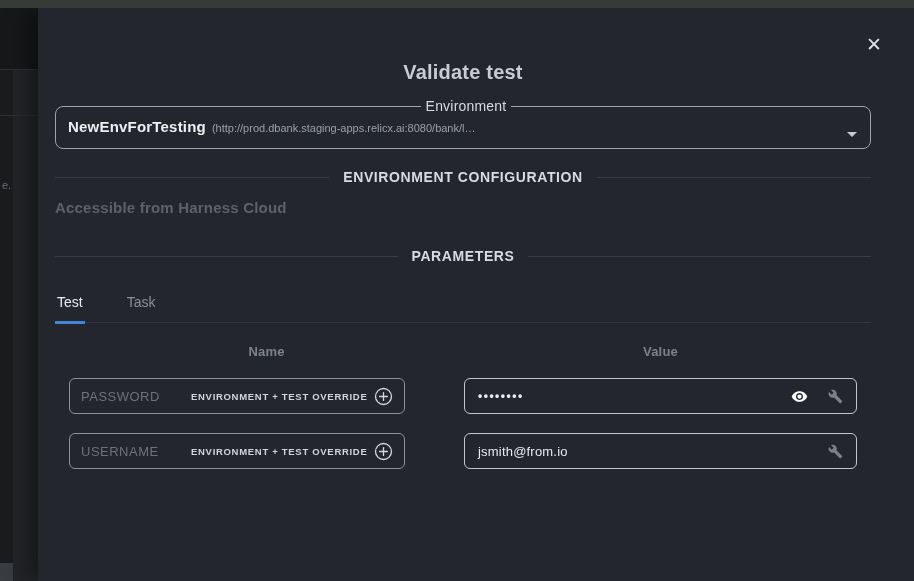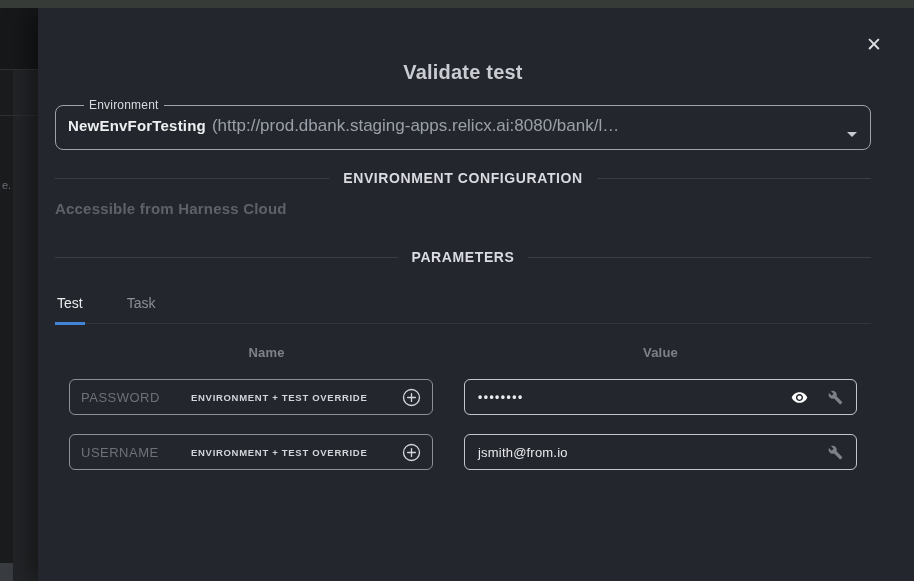--- a/index.html
+++ b/index.html
@@ -42,24 +42,24 @@
     margin-top:52px; text-align:center;
     font-size:20px; line-height:25px; font-weight:bold; color:#caccd1;
     letter-spacing:0.2px;
   }
 
   
   .env-field {
     margin-top:13px; border:1px solid #9fa2a8; border-radius:8px;
     padding:1px 14px 13px 12px; position:relative; cursor:pointer;
   }
-  .env-field legend { font-size:12px; color:#d8dadd; padding:0 5px; margin-left:16px; letter-spacing:0.2px; }
+  .env-field legend { font-size:14px; color:#d8dadd; padding:0 5px; margin-left:4px; letter-spacing:0.2px;text-align:center; }
   .env-row { display:flex; align-items:baseline; gap:6px; margin-top:3px; padding-right:30px; }
   .env-name { font-size:15px; font-weight:bold; color:#edeff1; letter-spacing:0.2px; white-space:nowrap; }
-  .env-url { font-size:17px; color:#9aa0a8; white-space:nowrap; overflow:hidden; text-overflow:ellipsis; }
+  .env-url { font-size:11px; color:#9aa0a8; white-space:nowrap; overflow:hidden; text-overflow:ellipsis; }
   .caret {
     position:absolute; right:13px; top:50%; margin-top:1px;
     width:0; height:0; border-left:5px solid transparent; border-right:5px solid transparent;
     border-top:5px solid #c6c9cd;
   }
 
   
   .section-divider { display:flex; align-items:center; }
   .section-divider .line { flex:1; border-top:1px solid #3a3d44; }
   .section-divider .sd-label {
@@ -81,21 +81,21 @@
 
   
   .param-table { margin-left:14px; margin-top:0; }
   .param-grid { display:grid; grid-template-columns:395px 393px; align-items:center; }
   .param-head { margin-top:21px; }
   .col-header { text-align:center; font-size:13px; font-weight:bold; color:#7d828a; letter-spacing:0.2px; }
   .param-row { margin-top:19px; }
   .param-row:first-of-type { margin-top:21px; }
 
   .name-box {
-    width:364px; height:36px; border:1px solid #8d9197; border-radius:6px;
+    width:336px; height:36px; border:1px solid #8d9197; border-radius:6px;
     display:flex; align-items:center; padding:0 11px; background:transparent;
   }
   .name-label { font-size:13px; color:#6e7278; letter-spacing:0.5px; min-width:96px; }
   .badge { font-size:9.5px; font-weight:bold; color:#d2d5d9; letter-spacing:0.7px; margin-left:14px; white-space:nowrap; }
   .plus-btn { margin-left:auto; width:19px; height:19px; color:#d3d6da; cursor:pointer; display:flex; }
   .plus-btn svg { width:19px; height:19px; }
 
   .value-box {
     width:393px; height:36px; border:1px solid #c3c6ca; border-radius:6px;
     display:flex; align-items:center; padding:0 13px; background:transparent;

